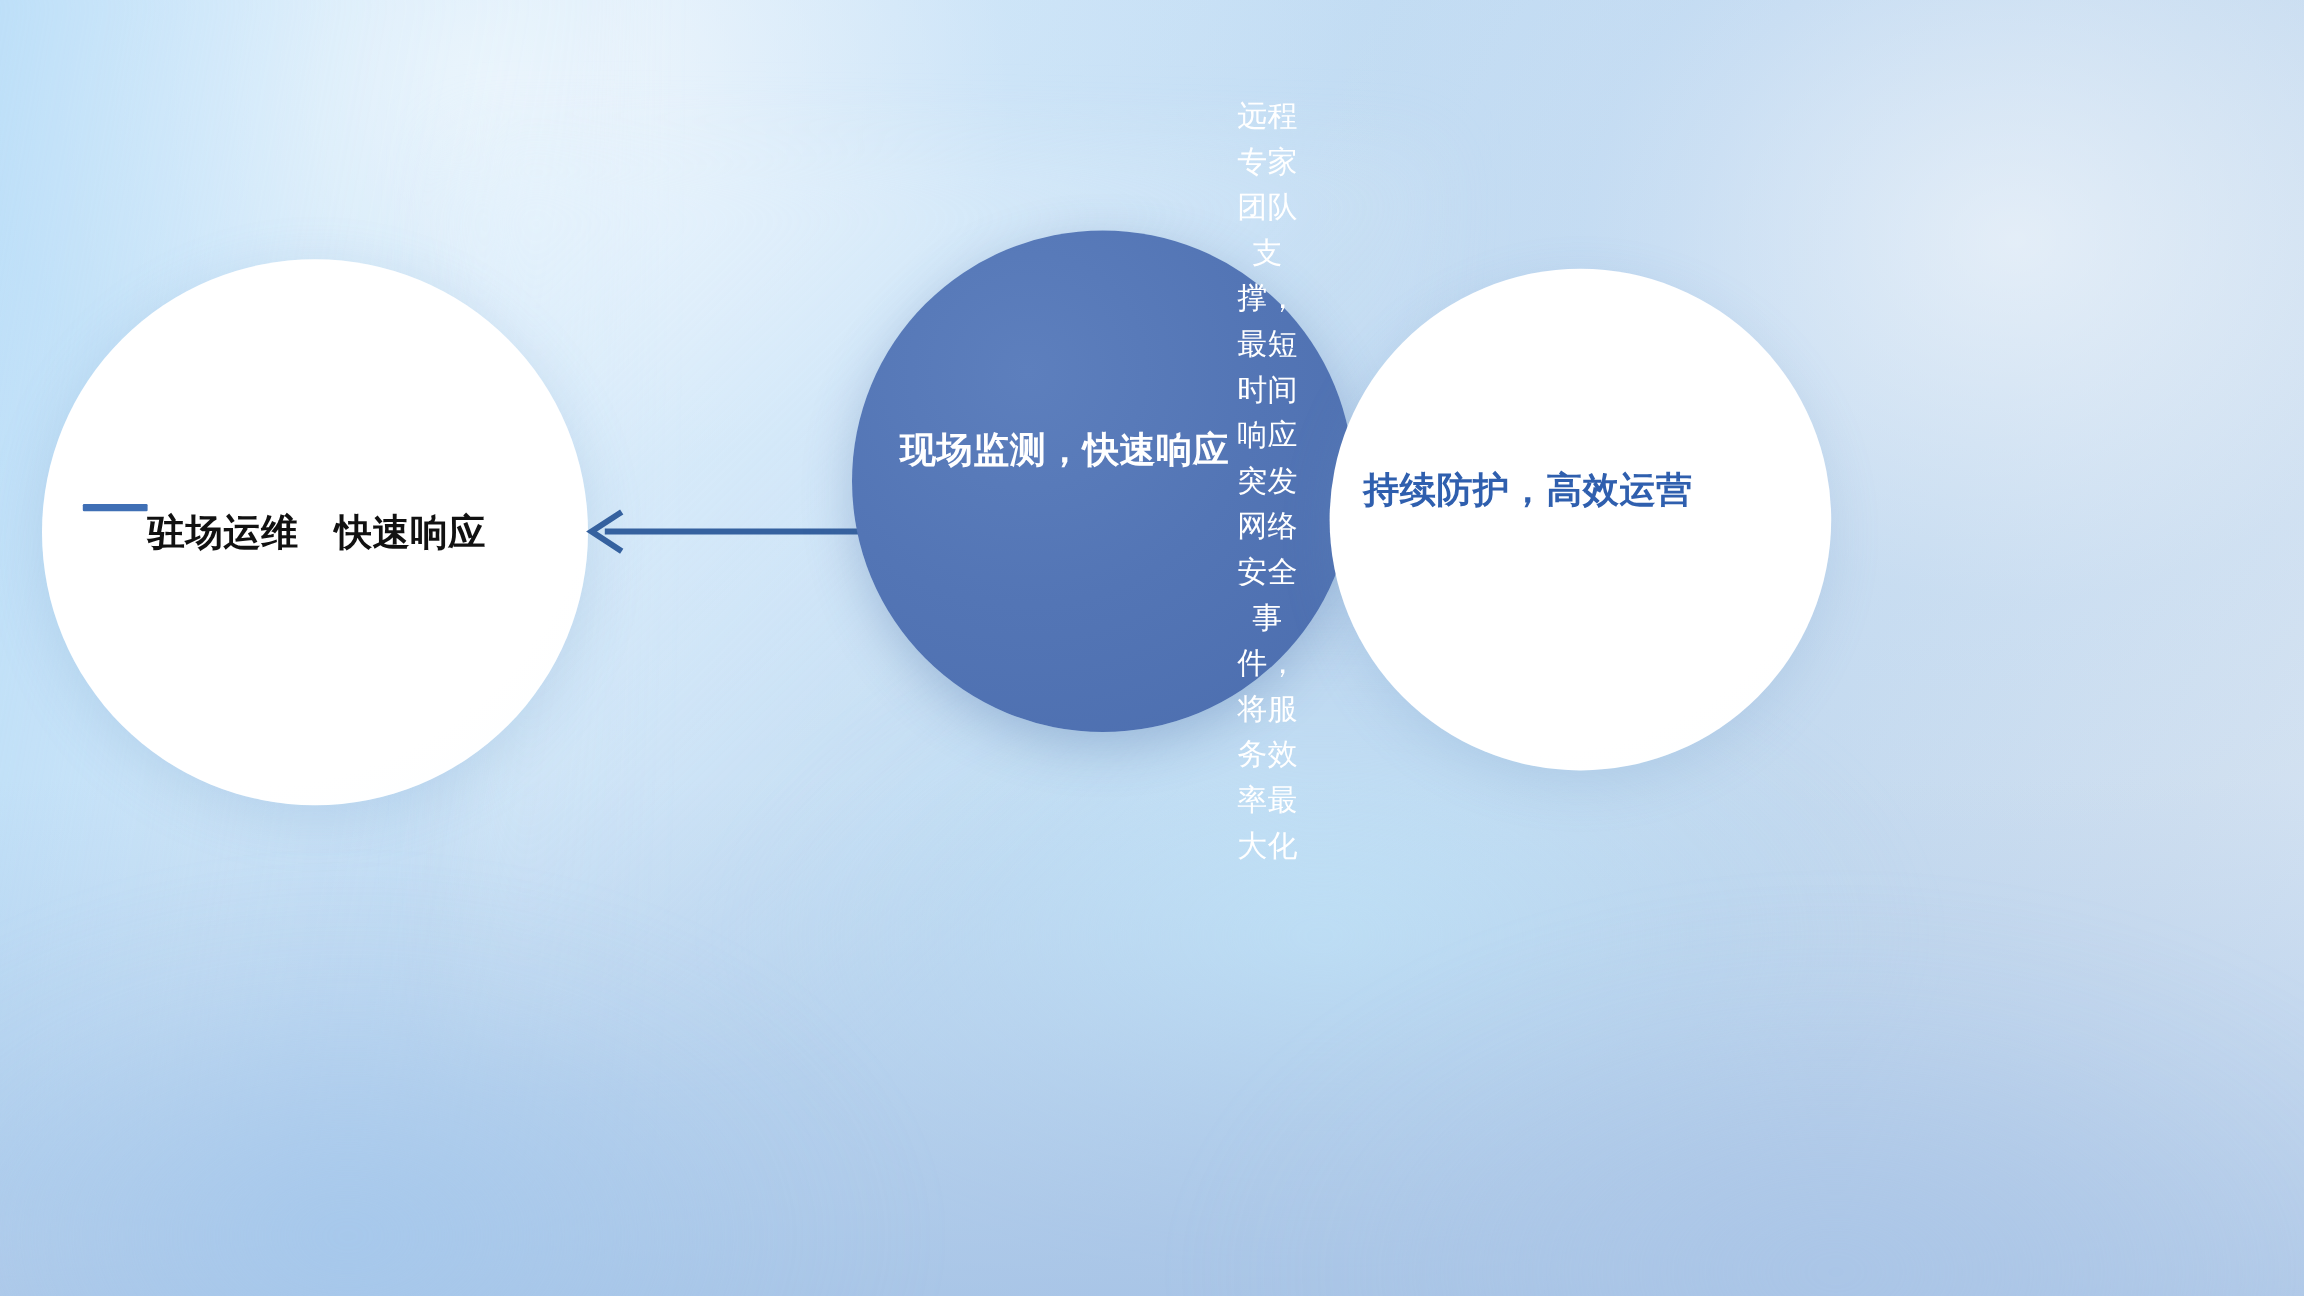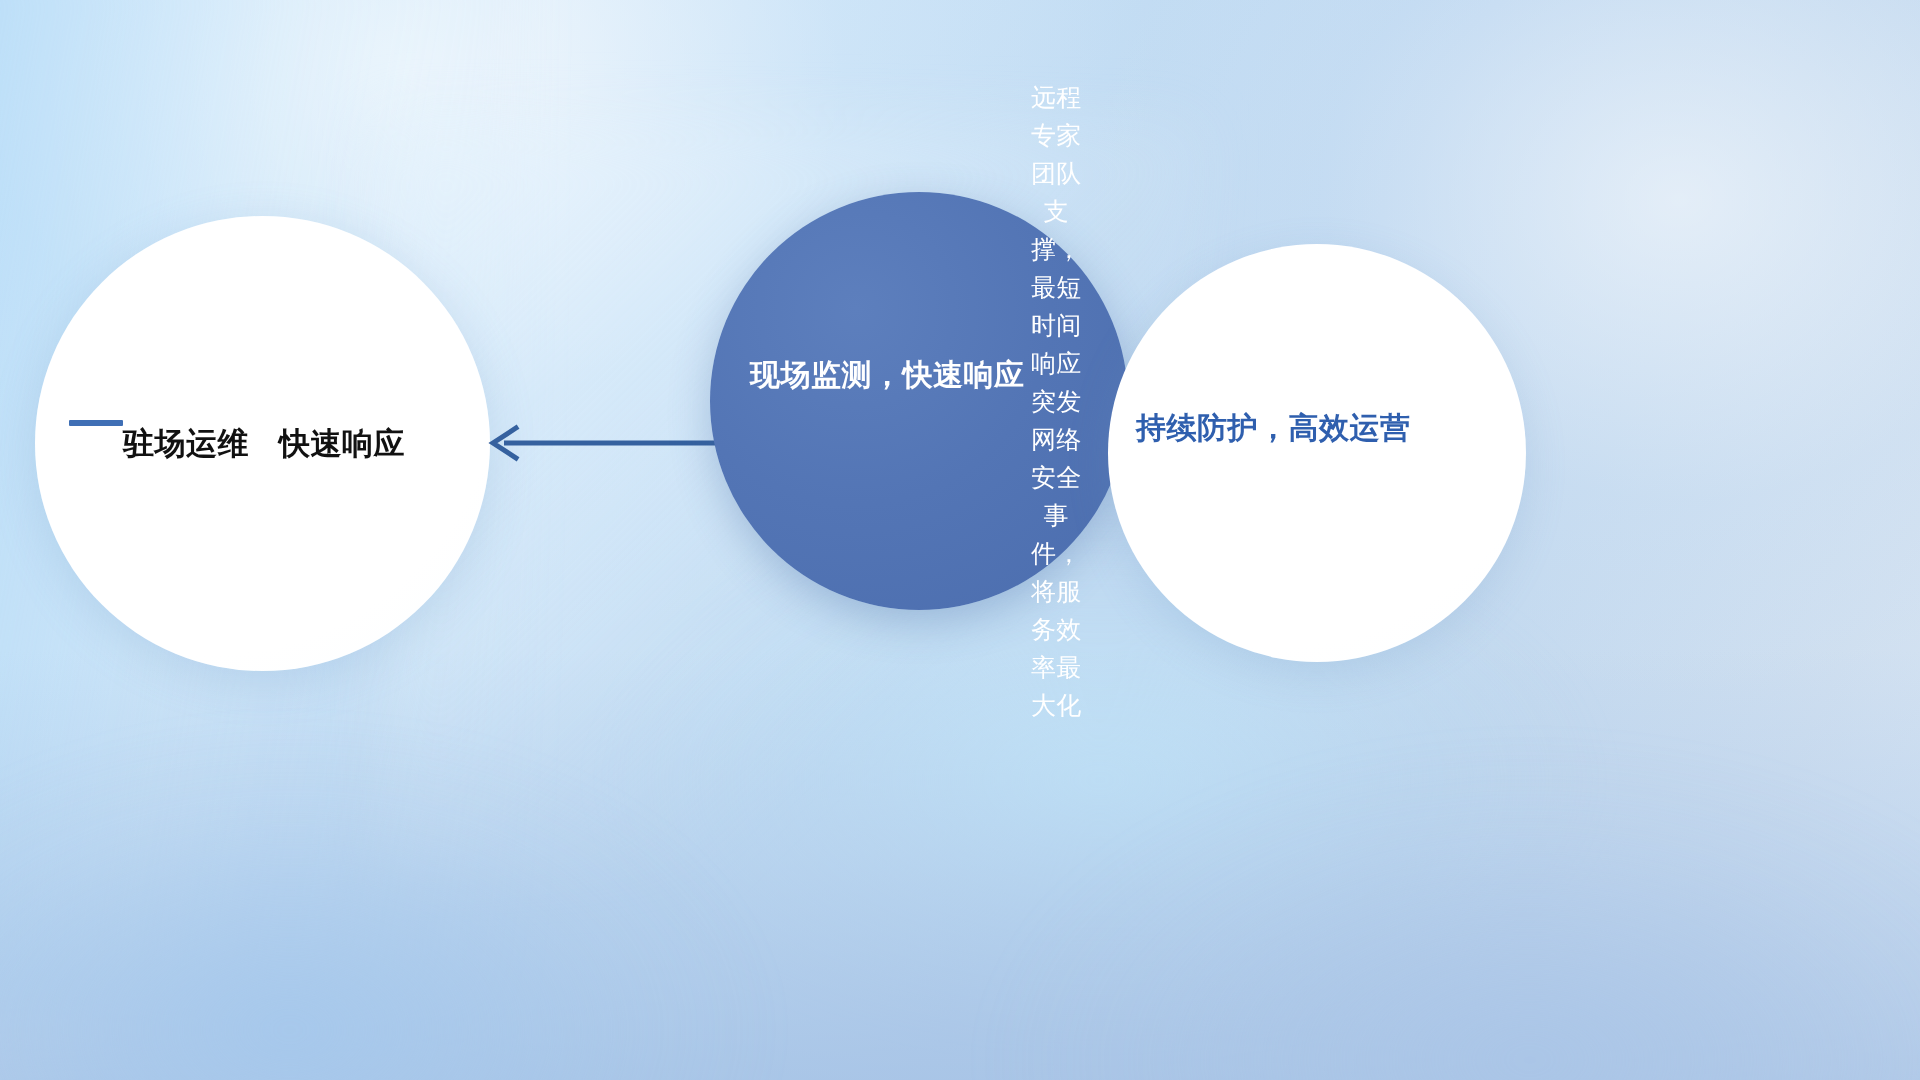--- a/index.html
+++ b/index.html
@@ -119,21 +119,21 @@
     white-space:nowrap; letter-spacing:.5px;
     margin-bottom:52px;
   }
   #circle-middle .c-body {
     font-size:25px; line-height:1.52; color:#ffffff;
     font-weight:400; letter-spacing:.3px;
     max-width:300px;
   }
 
   #circle-right {
-    left:1108px; top:244px; width:418px; height:418px;
+    left:1108px; top:224px; width:418px; height:418px;
     background:radial-gradient(circle at 40% 30%, #ffffff 0%, #ffffff 72%, #fcfeff 100%);
     box-shadow:0 12px 42px rgba(110,150,195,.20);
     z-index:4;
     padding:0 28px;
   }
   #circle-right .c-title {
     font-size:30px; font-weight:bold; color:#2f5fae;
     white-space:nowrap; letter-spacing:.5px;
     margin-bottom:50px;
   }

